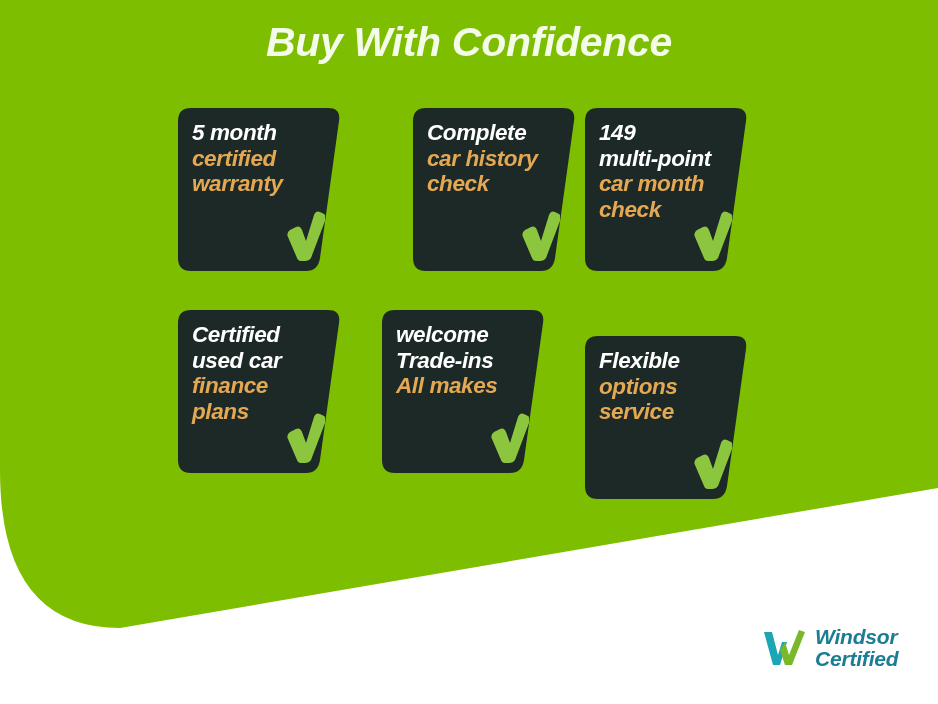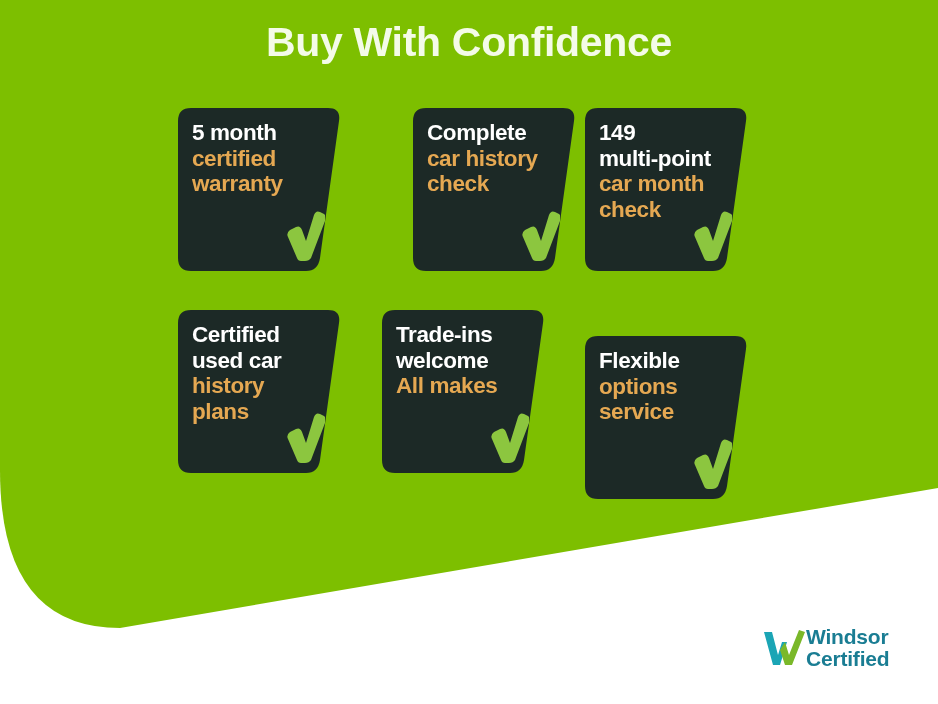--- a/index.html
+++ b/index.html
@@ -10,20 +10,21 @@
     background: #ffffff;
     font-family: "Liberation Sans", "DejaVu Sans", sans-serif;
     overflow: hidden;
   }
 
   #stage {
     position: relative;
     width: 774px;
     height: 704px;
     background: #ffffff;
+    font-style: italic;
   }
 
   
   .green-panel {
     position: absolute;
     left: 0;
     top: 0;
     width: 938px;
     height: 704px;
   }
@@ -100,20 +101,21 @@
   .c4 { left: 204px; top: 202px; }
   .c5 { left: 407px; top: 202px; margin-top: 26px; }
 
   
   .logo {
     position: absolute;
     left: 762px;
     top: 626px;
     display: flex;
     align-items: center;
+    gap: 9px;
   }
   .logo-mark { width: 44px; height: 40px; }
   .logo-mark svg { display: block; width: 44px; height: 40px; }
   .logo-words {
     display: flex;
     flex-direction: column;
     line-height: 1.07;
   }
   .logo-word {
     font-size: 21px;
@@ -194,39 +196,39 @@
 
     <div class="card c3">
       <div class="card-shape">
         <svg viewBox="0 0 175 163" xmlns="http://www.w3.org/2000/svg">
           <path d="M 13 0 L 150 0 Q 163 0 161 13 L 142 150 Q 140 163 128 163 L 13 163 Q 0 163 0 150 L 0 13 Q 0 0 13 0 Z" fill="#1c2926"></path>
         </svg>
       </div>
       <div class="card-text">
         <div class="card-line white">Certified</div>
         <div class="card-line white">used car</div>
-        <div class="card-line gold">history</div>
+        <div class="card-line gold">finance</div>
         <div class="card-line gold">plans</div>
       </div>
       <div class="check">
         <svg viewBox="0 0 40 50" xmlns="http://www.w3.org/2000/svg">
           <path d="M 3 26 Q 1 22 5 19 L 11 16 Q 15 14 17 19 L 21 30 L 29 4 Q 31 -1 35 1 L 39 3 Q 42 5 40 10 L 26 47 Q 24 50 20 50 L 16 50 Q 13 50 12 47 Z" fill="#8cc63f"></path>
         </svg>
       </div>
     </div>
 
     <div class="card c4">
       <div class="card-shape">
         <svg viewBox="0 0 175 163" xmlns="http://www.w3.org/2000/svg">
           <path d="M 13 0 L 150 0 Q 163 0 161 13 L 142 150 Q 140 163 128 163 L 13 163 Q 0 163 0 150 L 0 13 Q 0 0 13 0 Z" fill="#1c2926"></path>
         </svg>
       </div>
       <div class="card-text">
+        <div class="card-line white">welcome</div>
         <div class="card-line white">Trade-ins</div>
-        <div class="card-line white">welcome</div>
         <div class="card-line gold">All makes</div>
       </div>
       <div class="check">
         <svg viewBox="0 0 40 50" xmlns="http://www.w3.org/2000/svg">
           <path d="M 3 26 Q 1 22 5 19 L 11 16 Q 15 14 17 19 L 21 30 L 29 4 Q 31 -1 35 1 L 39 3 Q 42 5 40 10 L 26 47 Q 24 50 20 50 L 16 50 Q 13 50 12 47 Z" fill="#8cc63f"></path>
         </svg>
       </div>
     </div>
 
     <div class="card c5">

